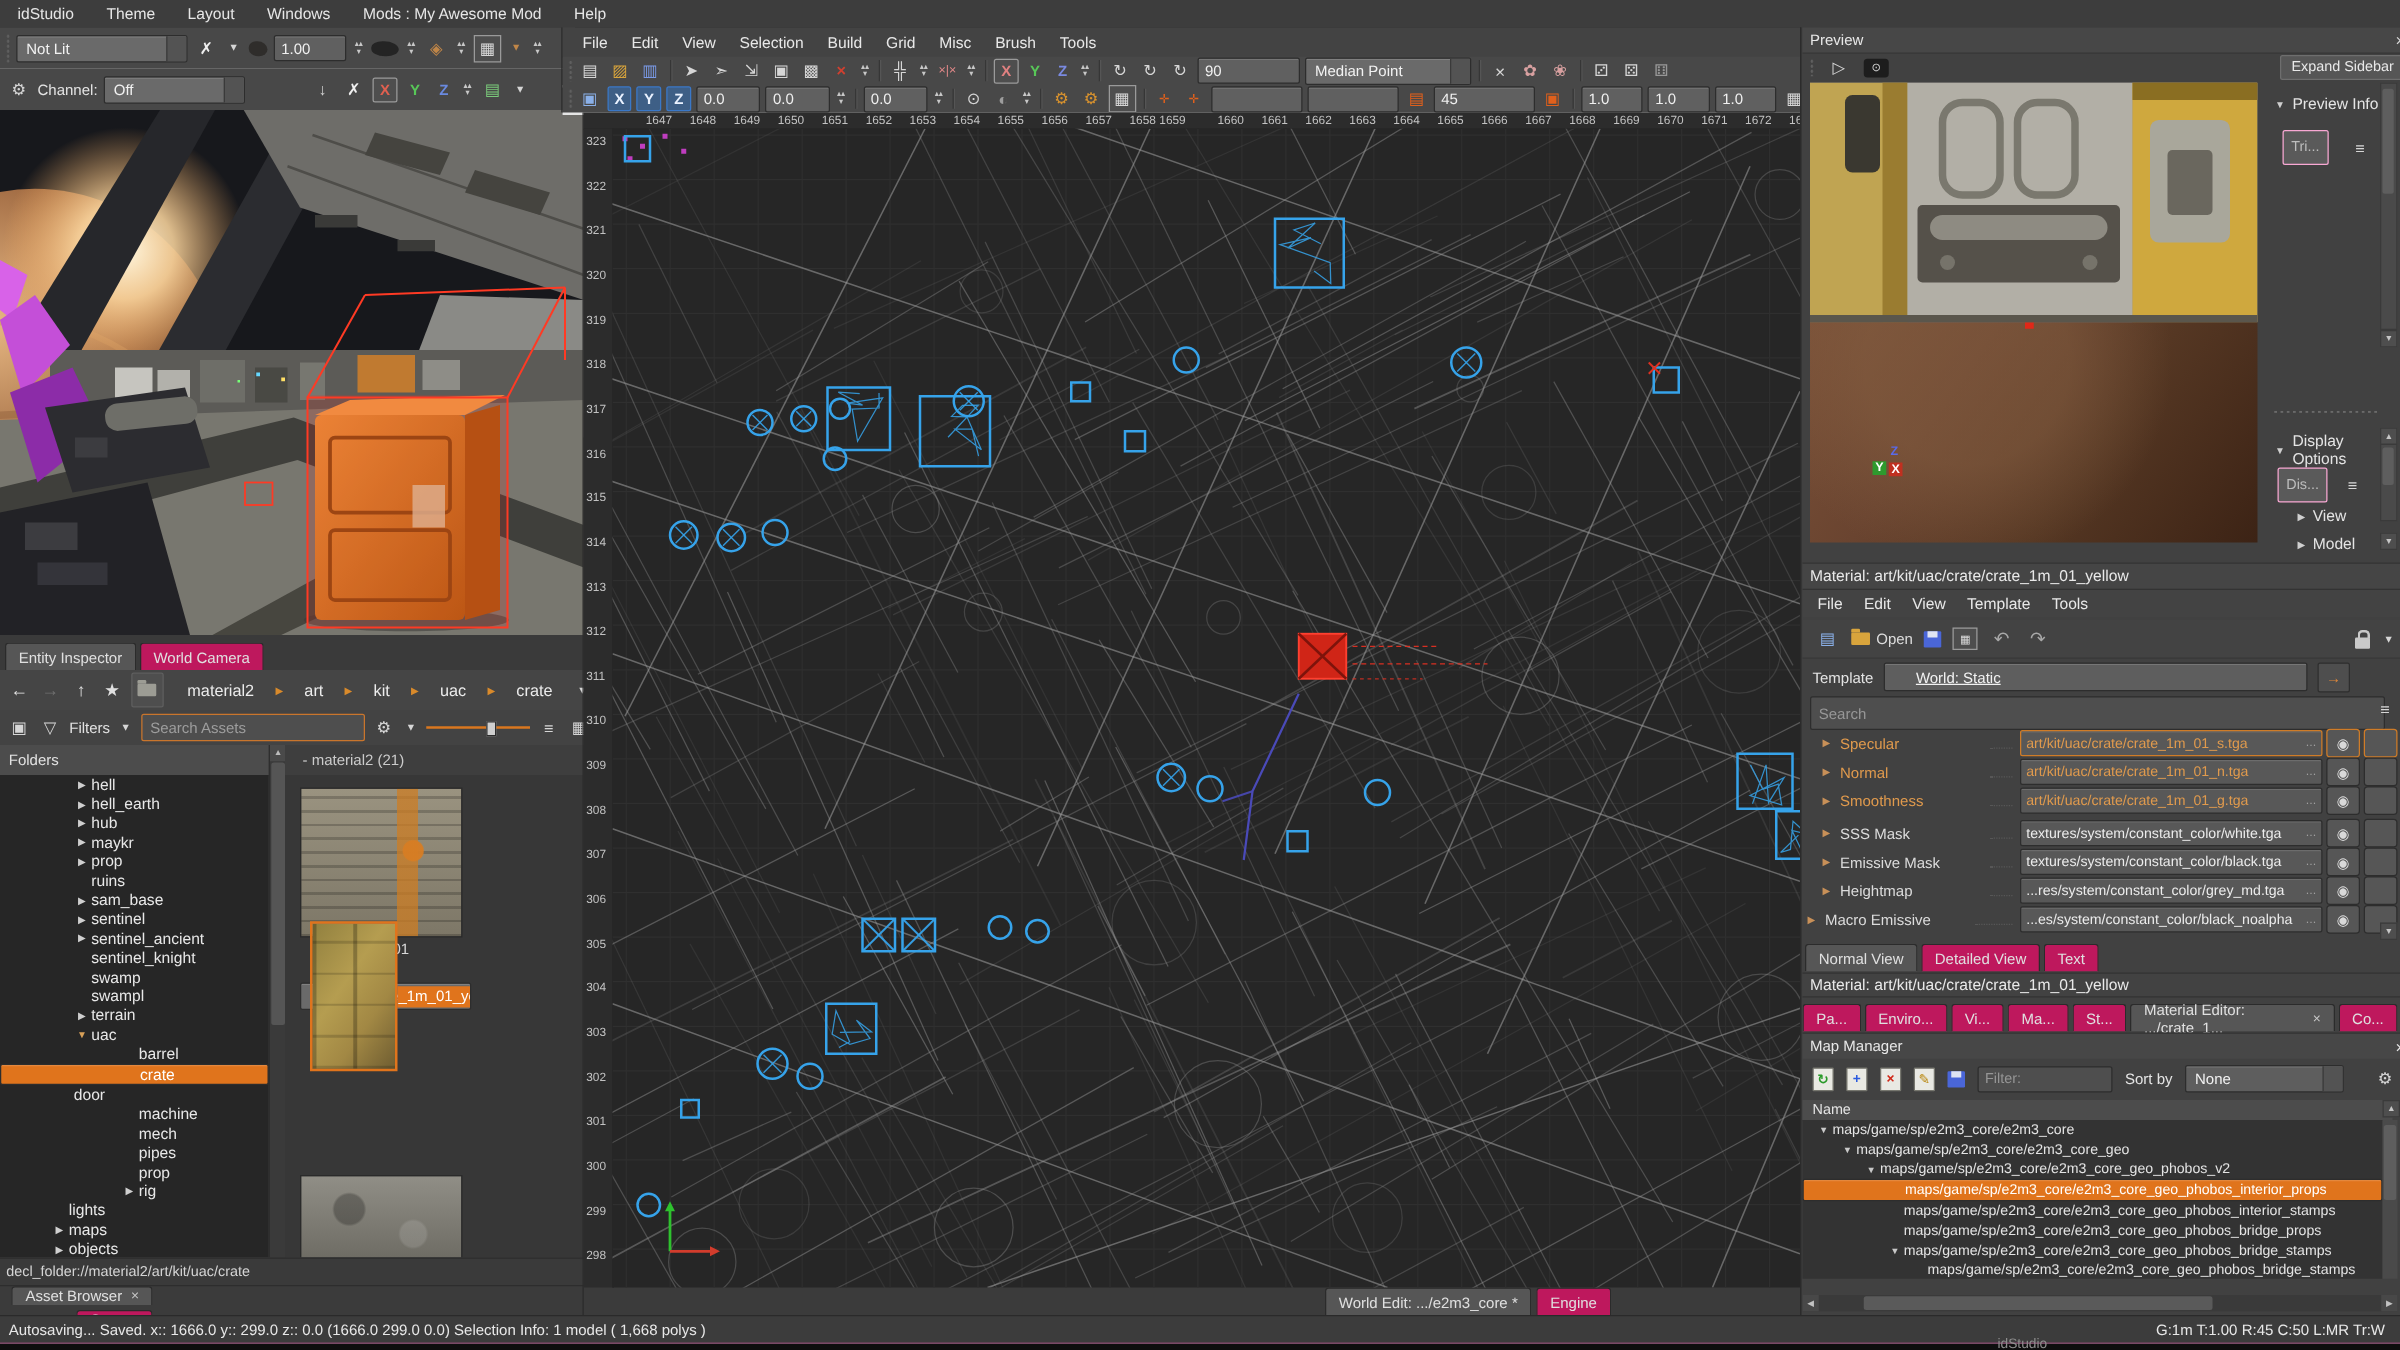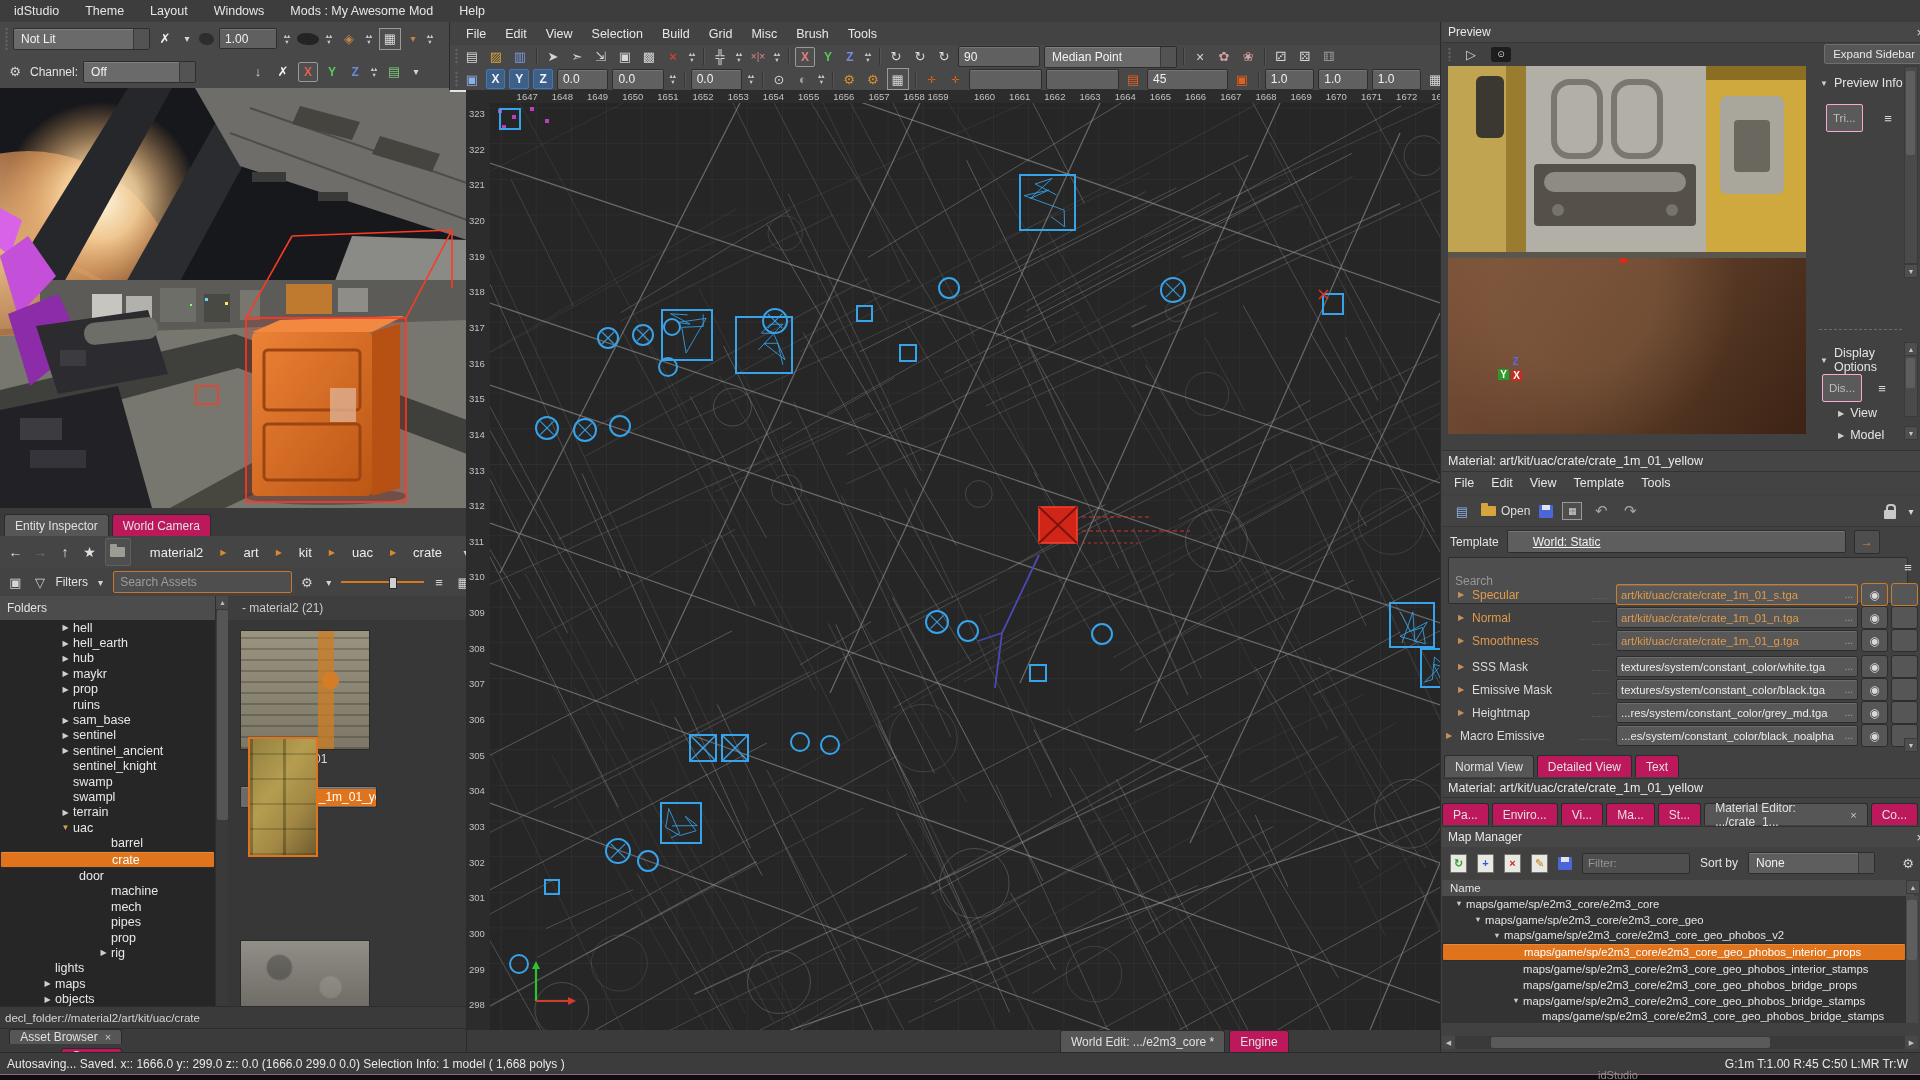--- a/index.html
+++ b/index.html
@@ -126,21 +126,21 @@
   #mat-tools{position:absolute;left:1442px;top:496px;width:476px;height:30px;display:flex;align-items:center;gap:9px;padding-left:10px;background:#434343;border-bottom:1px solid #383838;}
   .floppy{width:14px;height:13px;background:#4a66d8;position:relative;border-radius:1px;}
   .floppy:after{content:"";position:absolute;left:3px;top:0;width:8px;height:5px;background:#dfe4f2;}
   .lock{width:12px;height:9px;background:#c9c9c9;position:relative;border-radius:1px;margin-top:6px;}
   .lock:before{content:"";position:absolute;left:2px;top:-6px;width:6px;height:5px;border:2px solid #c9c9c9;border-bottom:none;border-radius:4px 4px 0 0;}
   #tpl-row{position:absolute;left:1442px;top:528px;width:476px;height:27px;display:flex;align-items:center;gap:8px;padding-left:8px;}
   #tpl-sel{width:300px;height:21px;text-decoration:underline;}
   #tpl-go{width:24px;height:22px;background:#4e4e4e;border:1px solid #2e2e2e;border-radius:2px;color:#e0883a;font-weight:bold;
           display:flex;align-items:center;justify-content:center;font-size:12px;}
   #msearch{position:absolute;left:1448px;top:557px;width:446px;height:21px;background:#4e4e4e;border:1px solid #2d2d2d;
-           border-radius:2px;color:#e8e8e8;font-size:12px;padding:12px 6px;outline:none;}
+           border-radius:2px;color:#e8e8e8;font-size:12px;padding:2px 6px;outline:none;}
   #msearch::placeholder{color:#979797;}
   #props{position:absolute;left:1442px;top:584px;width:476px;}
   .prow{display:flex;align-items:center;height:21px;margin-bottom:2px;padding-left:16px;}
   .prow.root{padding-left:4px;}
   .prow .pa{width:14px;font-size:8px;color:#c89058;}
   .plabel{font-size:12px;color:#dcdcdc;width:118px;white-space:nowrap;overflow:hidden;}
   .plabel.or{color:#e09a4d;}
   .pl-leader{flex:1;border-bottom:1px dotted #6e6e6e;height:1px;margin:6px 6px 0 2px;opacity:.5;}
   .pfield{width:232px;height:19px;background:#585858;border:1px solid #2d2d2d;border-radius:2px;display:flex;align-items:center;
           padding:0 4px;box-shadow:inset 0 1px 0 rgba(255,255,255,.12);}
@@ -407,21 +407,21 @@
         <span>uac</span>
       </div>
       <div class="trow" style="padding-left: 96px;">
         <span class="tarrow"></span>
         <span>barrel</span>
       </div>
       <div class="trow sel" style="padding-left: 96px;">
         <span class="tarrow"></span>
         <span>crate</span>
       </div>
-      <div class="trow" style="padding-left: 64px; text-align: right;">
+      <div class="trow" style="padding-left: 44px; text-align: right;">
         <span class="tarrow"></span>
         <span>door</span>
       </div>
       <div class="trow" style="padding-left: 96px;">
         <span class="tarrow"></span>
         <span>machine</span>
       </div>
       <div class="trow" style="padding-left: 96px;">
         <span class="tarrow"></span>
         <span>mech</span>

